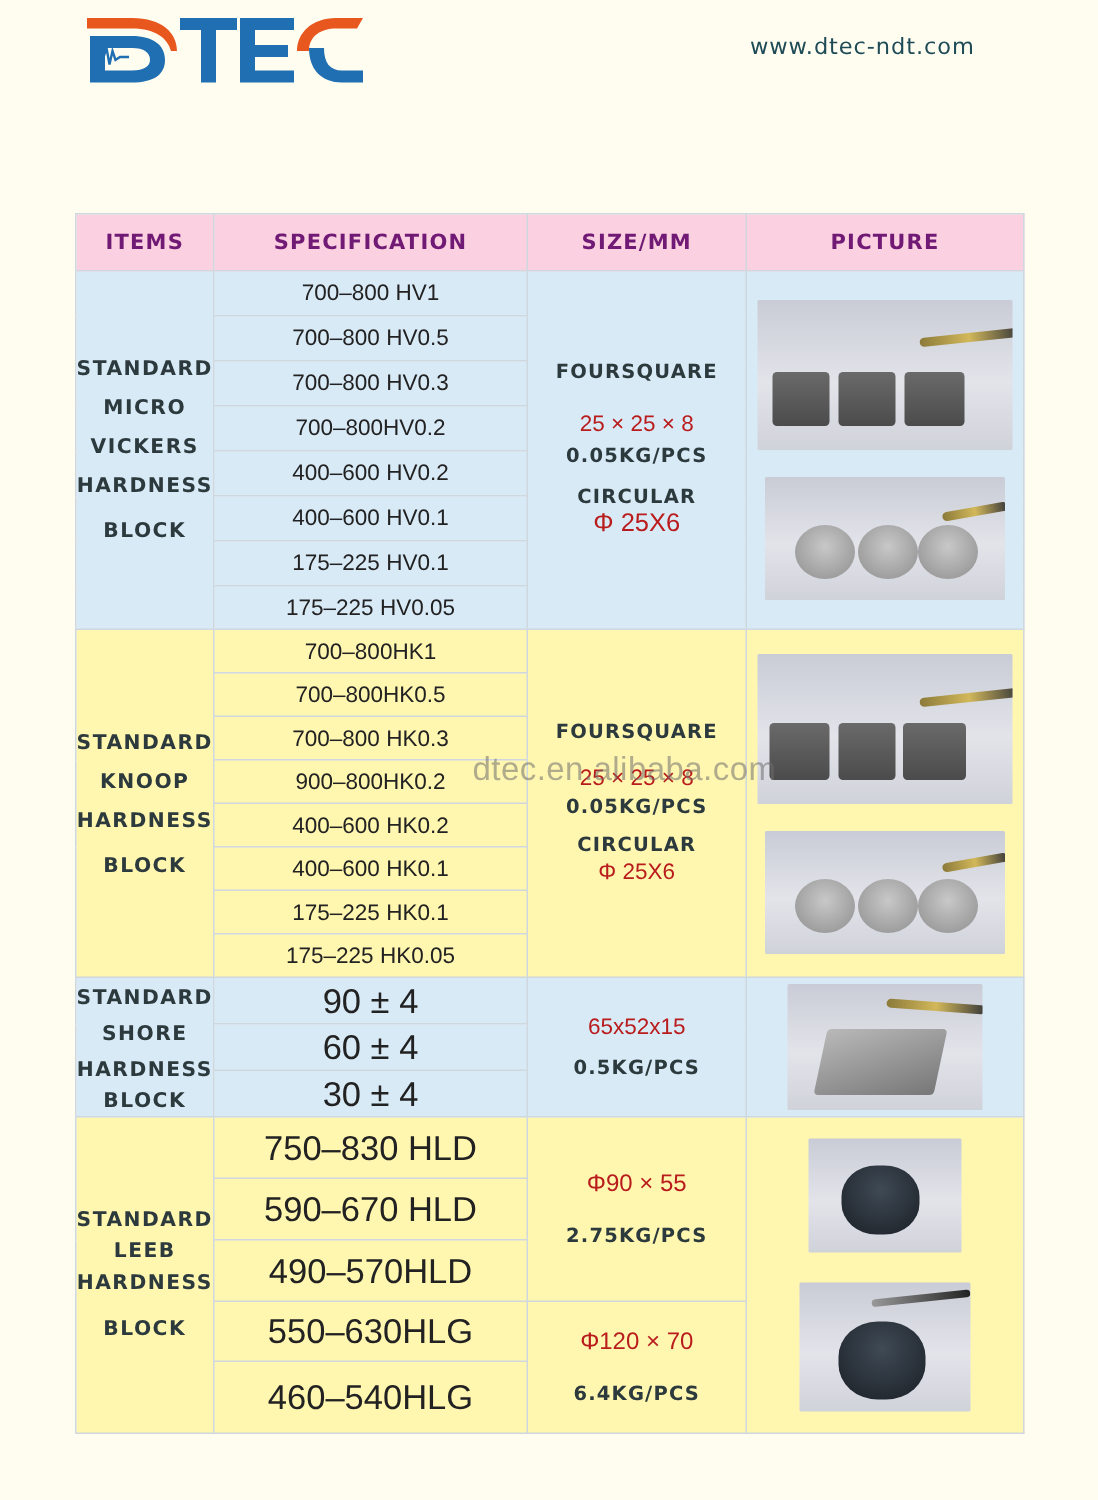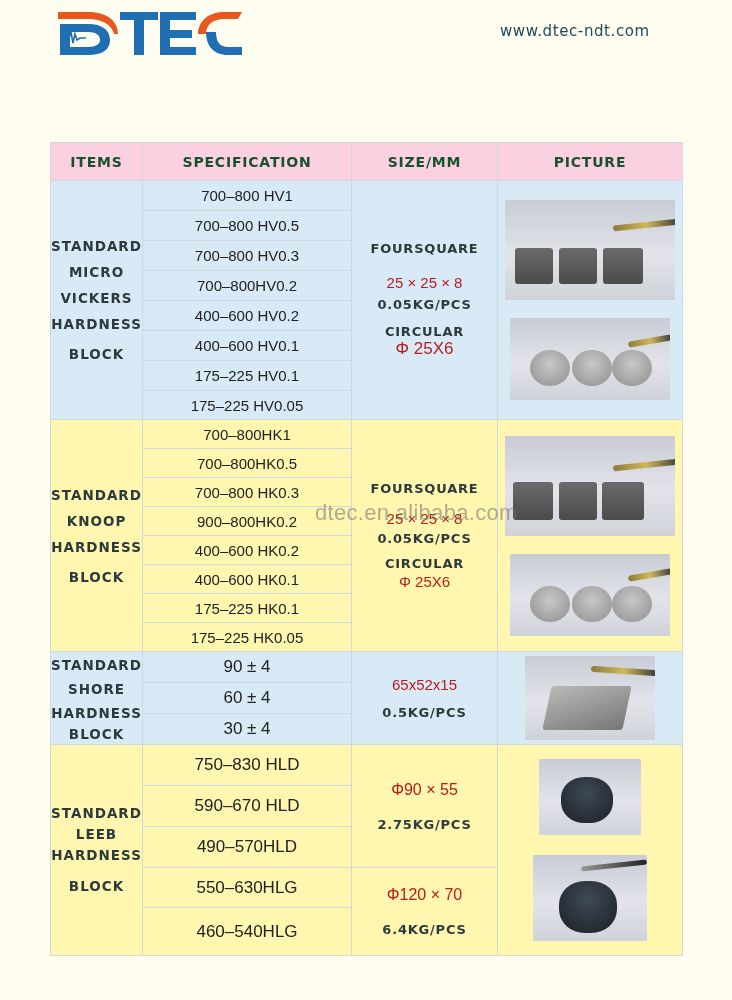--- a/index.html
+++ b/index.html
@@ -6,28 +6,28 @@
   body {
     width:732px; height:1000px; background:#fefdf0; position:relative; overflow:hidden;
     font-family:"DejaVu Sans", sans-serif; color:#2a3a3e;
   }
   .logo { position:absolute; left:56px; top:10px; width:190px; height:46px; }
   .site { position:absolute; left:500px; top:22px; font-size:15px; font-weight:normal; color:#1f4b57; letter-spacing:0.6px; }
   .watermark { position:absolute; left:315px; top:500px; font-family:"Liberation Sans", sans-serif; font-size:22px; color:rgba(110,110,110,0.55); letter-spacing:0.3px; pointer-events:none; }
 
   table.spec { position:absolute; left:50px; top:142px; width:632px; border-collapse:collapse; table-layout:fixed; }
   table.spec td, table.spec th { border:1px solid #cfd8df; padding:0; text-align:center; vertical-align:middle; }
-  th { background:#fbd0e0; height:37px; font-size:14px; font-weight:bold; color:#14532d; letter-spacing:0.8px;margin-top:16px; }
+  th { background:#fbd0e0; height:37px; font-size:14px; font-weight:bold; color:#701a75; letter-spacing:0.8px;margin-top:16px; }
   .blue td { background:#d9eaf7; }
   .yellow td { background:#fff6b0; }
   .blue td, .yellow td { border-color:#c9d6de; }
   .yellow td { border-color:#e8e0a0; }
   .item { font-size:13.5px; font-weight:bold; color:#2c3a3d; letter-spacing:1px; line-height:26px;margin-top:28px; }
   .spec-cell { font-family:"Liberation Sans", sans-serif; font-size:15px; color:#222; }
-  .spec-big { font-size:17px; }
+  .spec-big { font-size:23px; }
   .size { font-size:13px; color:#2c3a3d; }
   .size .b { font-weight:bold; letter-spacing:0.8px; display:block; }
   .size .n { font-family:"Liberation Sans", sans-serif; font-size:15px; display:block; color:#b91c1c; }
   .photo { margin:4px auto; border-radius:1px; position:relative; overflow:hidden; background:linear-gradient(180deg,#c9ccd6 0%,#e3e4ea 55%,#d0d2da 100%); }
   .blk { position:absolute; background:linear-gradient(180deg,#6a6a6a,#4b4b4b); border-radius:3px; }
   .disc { position:absolute; border-radius:50%; background:radial-gradient(circle at 50% 40%,#c8c8c8,#8e8e8e); }
   .pen { position:absolute; height:6px; border-radius:3px; background:linear-gradient(90deg,#8b7a3a,#d2b85a,#3a3a3a); }
   .leebdisc { position:absolute; border-radius:45%; background:radial-gradient(circle at 50% 35%,#3f4a55,#1a1f26); }
 </style>
 </head>

